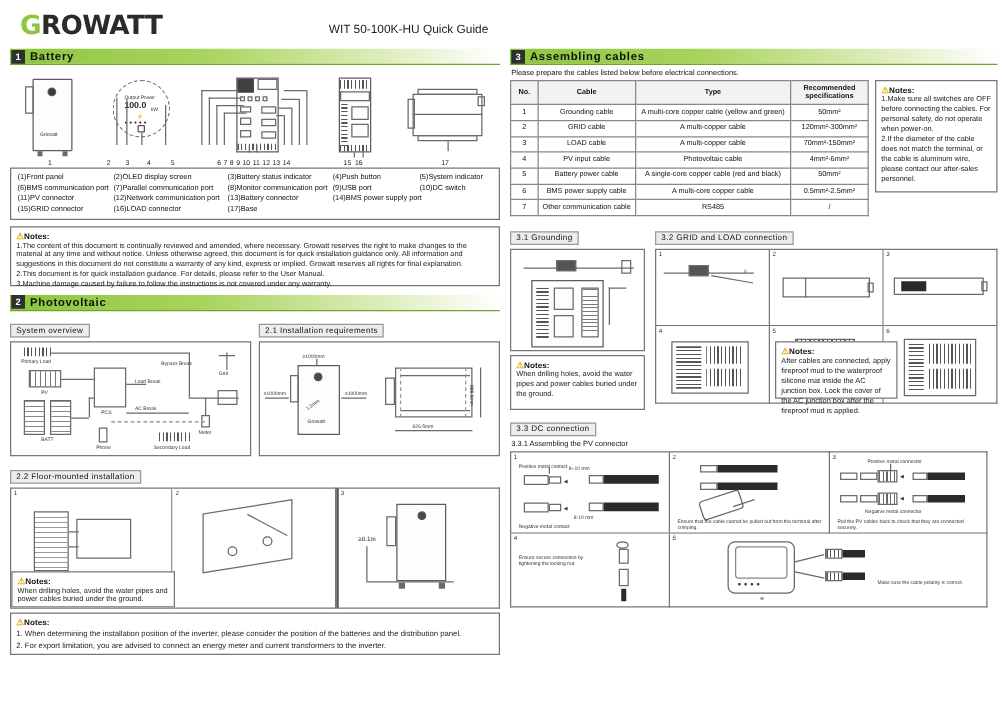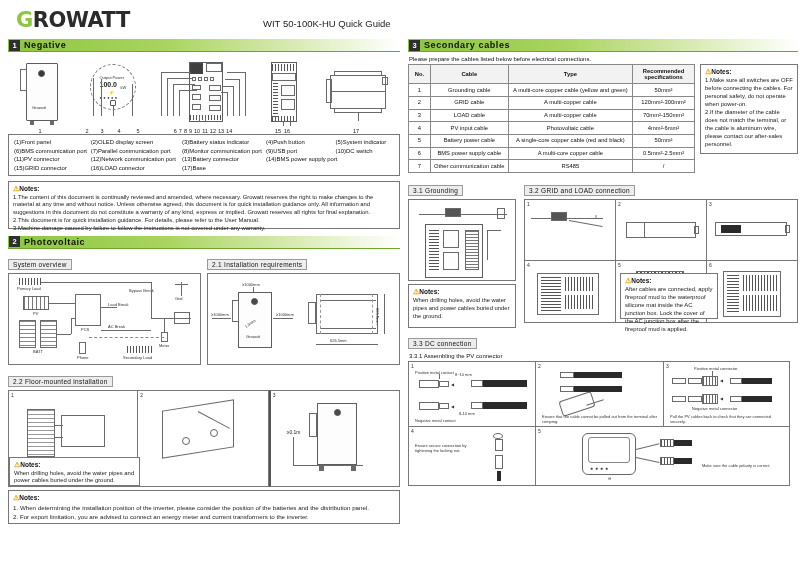--- a/index.html
+++ b/index.html
@@ -104,21 +104,21 @@
     <div class="logo"><span class="g">G</span><span>ROWATT</span></div>
     <div class="doc-title">WIT 50-100K-HU Quick Guide</div>
   </div>
 
   <div class="cols">
 
     <div class="col">
 
       <div class="sec-head">
         <div class="sec-num">1</div>
-        <div class="sec-title">Negative</div>
+        <div class="sec-title">Battery</div>
       </div>
 
       <div class="ov-row">
 
         <div class="ov-item" style="width:52px;">
           <div style="position:relative;height:70px;width:52px;">
             <div class="inv-body" style="left:12px;top:6px;width:32px;height:58px;border-radius:1px;"></div>
             <div class="rectq" style="left:6px;top:12px;width:7px;height:22px;"></div>
             <div class="draw" style="left:24px;top:13px;width:7px;height:7px;border:1px solid #555;border-radius:50%;background:#3a3a3a;"></div>
             <div class="tiny" style="left:18px;top:48px;">Growatt</div>
@@ -395,21 +395,21 @@
         <div class="notes-hd"><span class="warn">⚠</span><span>Notes:</span></div>
         <p style="font-size:6.2px;line-height:1.5;">1. When determining the installation position of the inverter, please consider the position of the batteries and the distribution panel.</p>
         <p style="font-size:6.2px;line-height:1.5;">2. For export limitation, you are advised to connect an energy meter and current transformers to the inverter.</p>
       </div>
     </div>
 
     <div class="col">
 
       <div class="sec-head">
         <div class="sec-num">3</div>
-        <div class="sec-title">Secondary cables</div>
+        <div class="sec-title">Assembling cables</div>
       </div>
 
       <div class="sub-plain">Please prepare the cables listed below before electrical connections.</div>
 
       <div style="display:flex;gap:5px;align-items:flex-start;">
         <table class="cables">
           <thead>
             <tr>
               <th class="col-no">No.</th>
               <th class="col-cable">Cable</th>

